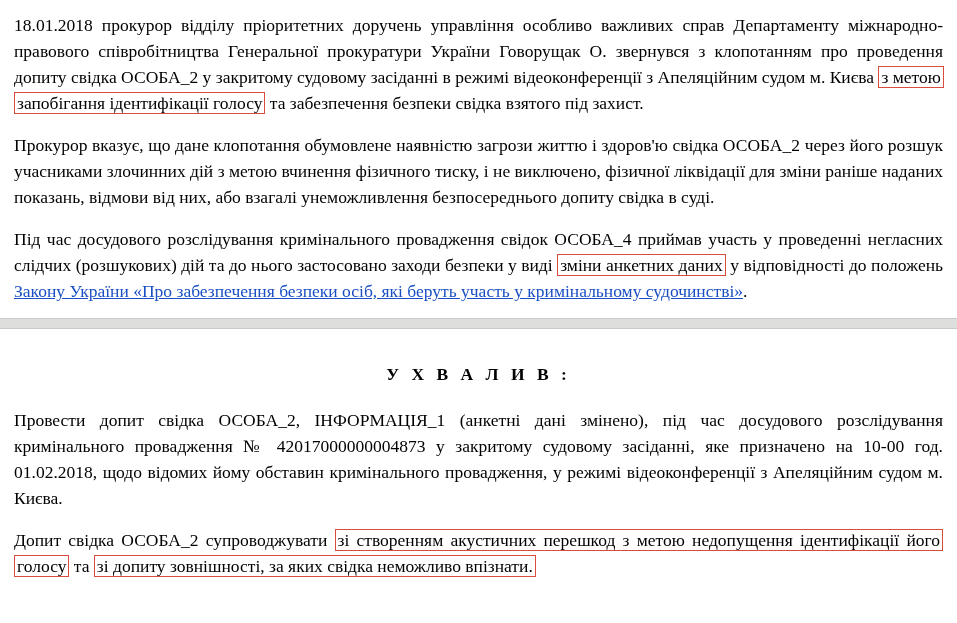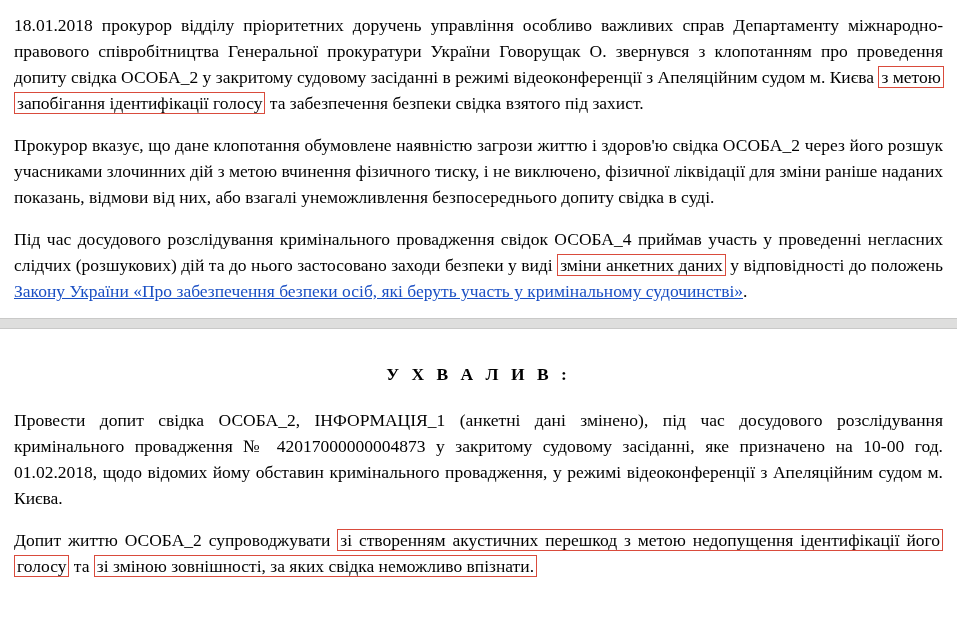--- a/index.html
+++ b/index.html
@@ -85,17 +85,17 @@
   </div>
 
   <div class="divider"></div>
 
   <div class="section section-bottom">
 
     <p class="center">У Х В А Л И В :</p>
 
     <p class="para"><span>Провести допит свідка ОСОБА_2, ІНФОРМАЦІЯ_1 (анкетні дані змінено), під час досудового розслідування кримінального провадження № 42017000000004873 у закритому судовому засіданні, яке призначено на 10-00 год. 01.02.2018, щодо відомих йому обставин кримінального провадження, у режимі відеоконференції з Апеляційним судом м. Києва.</span></p>
 
-    <p class="para"><span>Допит життю ОСОБА_2 супроводжувати </span><span class="hl">зі створенням акустичних перешкод з метою недопущення ідентифікації його голосу</span><span> та </span><span class="hl">зі зміною зовнішності, за яких свідка неможливо впізнати.</span></p>
+    <p class="para"><span>Допит свідка ОСОБА_2 супроводжувати </span><span class="hl">зі створенням акустичних перешкод з метою недопущення ідентифікації його голосу</span><span> та </span><span class="hl">зі допиту зовнішності, за яких свідка неможливо впізнати.</span></p>
 
   </div>
 
 </div>
 
 </body></html>

